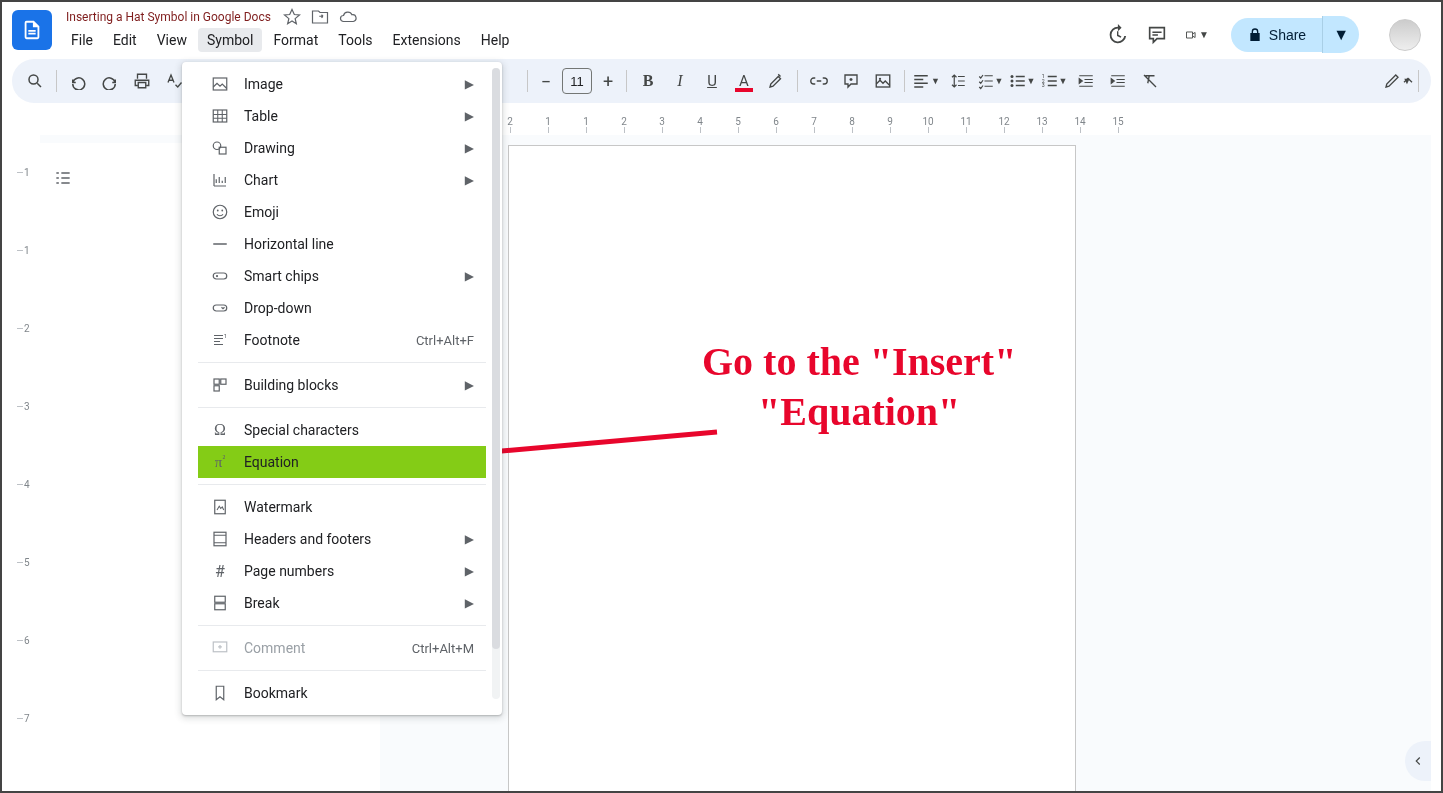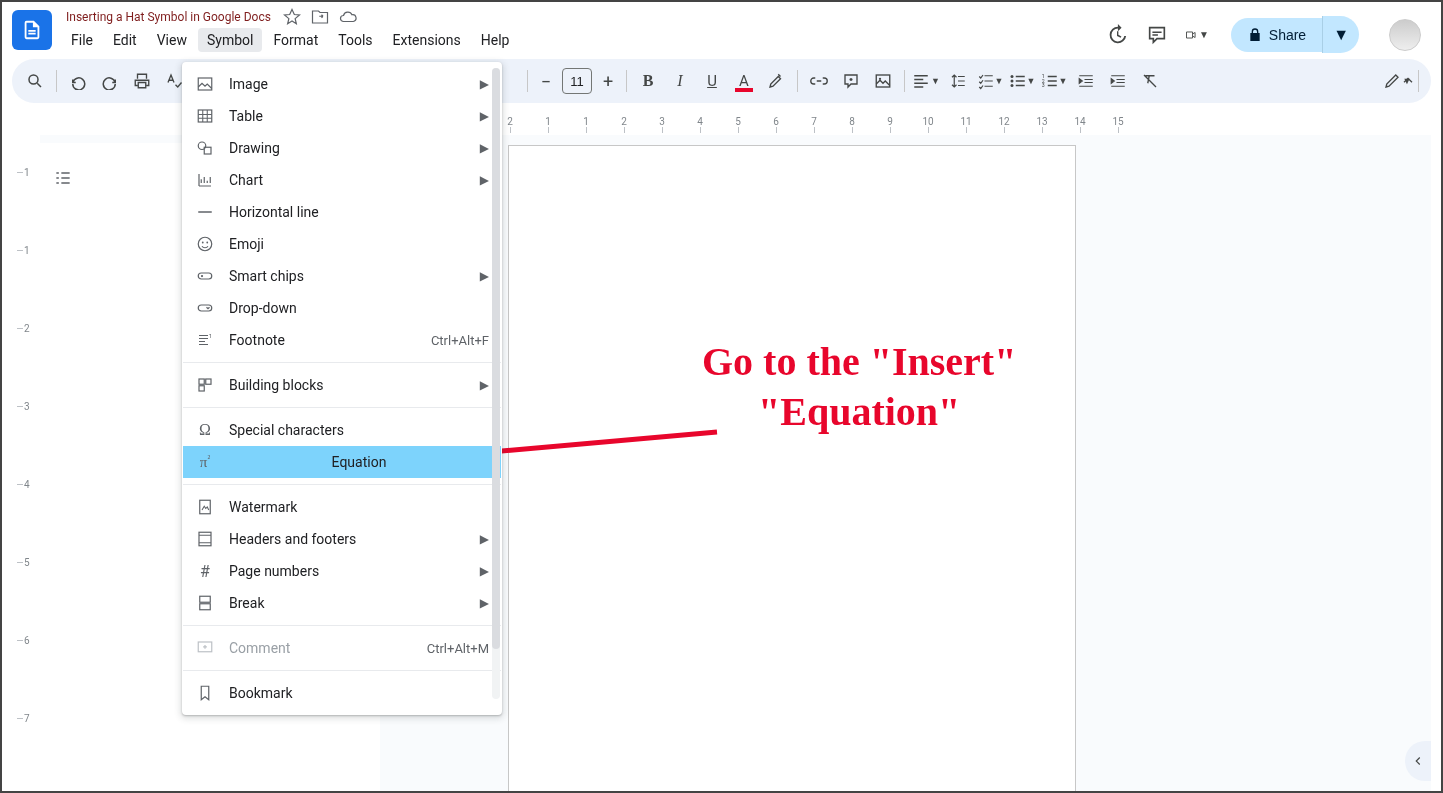--- a/index.html
+++ b/index.html
@@ -49,25 +49,25 @@
   .vruler .num { position:absolute; left:7px; transform:translateY(-50%); font-size:10px;}
 
   
   .workspace { position:absolute; top:133px; left:38px; right:10px; bottom:0; background:#f9fbfd; overflow:hidden; }
   .left-panel { position:absolute; top:8px; left:0; width:340px; bottom:0; background:#fff;}
   .outline-btn { position:absolute; top:20px; left:8px; width:30px; height:30px; display:flex; align-items:center; justify-content:center; color:#5f6368; cursor:pointer;}
   .page { position:absolute; top:10px; left:468px; width:568px; height:740px; background:#fff; border:1px solid #c7c7c7;}
   .show-tabs { position:absolute; bottom:10px; right:0; width:26px; height:40px; background:#edf2fa; border-radius:20px 0 0 20px; display:flex; align-items:center; justify-content:center; color:#444746; cursor:pointer;}
 
   
-  .dropdown { position:absolute; top:60px; left:180px; width:320px; background:#fff; border-radius:4px; box-shadow:0 2px 6px 2px rgba(60,64,67,.15),0 1px 2px rgba(60,64,67,.3); padding:6px 1px; z-index:50; max-height:720px;}
+  .dropdown { position:absolute; top:60px; left:180px; width:320px; background:#fff; border-radius:4px; box-shadow:0 2px 6px 2px rgba(60,64,67,.15),0 1px 2px rgba(60,64,67,.3); padding:6px 16px; z-index:50; max-height:720px;}
   .dd-scroll { position:absolute; top:6px; right:2px; bottom:16px; width:8px; background:#f1f3f4; border-radius:4px;}
   .dd-scroll-thumb { position:absolute; top:0; width:8px; height:92%; background:#dadce0; border-radius:4px;}
   .dd-item { display:flex; align-items:center; padding:6px 12px; gap:14px; font-size:14px; color:#202124; cursor:pointer; position:relative; height:32px;}
-  .dd-item.hovered { background:#7dd3fc;text-align:center; }
+  .dd-item.hovered { background:#84cc16; }
   .dd-item.disabled { color:#9aa0a6; cursor:default;}
   .dd-item .ico { width:20px; height:20px; fill:#5f6368; color:#5f6368; display:flex; align-items:center; justify-content:center; flex-shrink:0;}
   .dd-item.disabled .ico { fill:#bdc1c6; color:#bdc1c6;}
   .dd-item .lbl { flex:1; }
   .dd-item .shortcut { color:#5f6368; font-size:13px;}
   .dd-item .arrow { color:#5f6368; font-size:12px;}
   .dd-sep { height:1px; background:#e8eaed; margin:6px 0;}
 
   
   .annotation-text { position:absolute; top:335px; left:700px; color:#e8062c; font-family:"Comic Sans MS","Segoe Script",cursive; font-size:40px; line-height:1.25; font-weight:700; text-align:center; z-index:45;}
@@ -395,35 +395,35 @@
         <svg viewBox="0 0 24 24" width="18" height="18">
           <path d="M4 20V4m0 16h16M7 16v-5m4 5V8m4 8v-3m4 3v-8" stroke="currentColor" stroke-width="1.6" fill="none"></path>
         </svg>
       </span>
     <span class="lbl">Chart</span>
     <span class="arrow">▶</span>
   </div>
   <div class="dd-item">
     <span class="ico">
         <svg viewBox="0 0 24 24" width="18" height="18">
-          <path d="M3 12h18" stroke="currentColor" stroke-width="2"></path>
-        </svg>
-      </span>
-    <span class="lbl">Horizontal line</span>
-  </div>
-  <div class="dd-item">
-    <span class="ico">
-        <svg viewBox="0 0 24 24" width="18" height="18">
           <circle cx="12" cy="12" r="9" fill="none" stroke="currentColor" stroke-width="1.6"></circle>
           <circle cx="9" cy="10" r="1.2" fill="currentColor"></circle>
           <circle cx="15" cy="10" r="1.2" fill="currentColor"></circle>
           <path d="M8 15c1 1.5 2.5 2 4 2s3-.5 4-2" fill="none" stroke="currentColor" stroke-width="1.6"></path>
         </svg>
       </span>
     <span class="lbl">Emoji</span>
+  </div>
+  <div class="dd-item">
+    <span class="ico">
+        <svg viewBox="0 0 24 24" width="18" height="18">
+          <path d="M3 12h18" stroke="currentColor" stroke-width="2"></path>
+        </svg>
+      </span>
+    <span class="lbl">Horizontal line</span>
   </div>
   <div class="dd-item">
     <span class="ico">
         <svg viewBox="0 0 24 24" width="18" height="18">
           <rect x="3" y="8" width="18" height="8" rx="4" fill="none" stroke="currentColor" stroke-width="1.6"></rect>
           <circle cx="8" cy="12" r="1.5" fill="currentColor"></circle>
         </svg>
       </span>
     <span class="lbl">Smart chips</span>
     <span class="arrow">▶</span>

